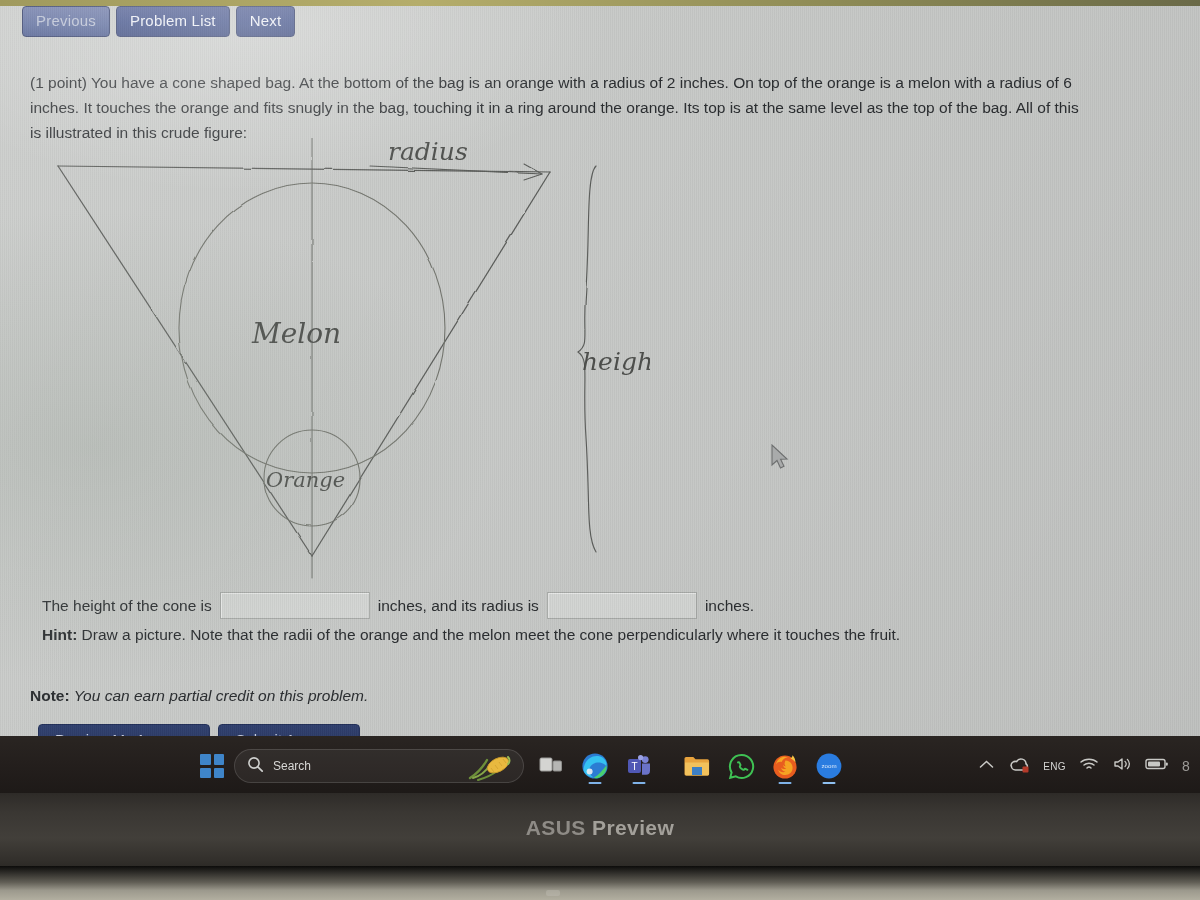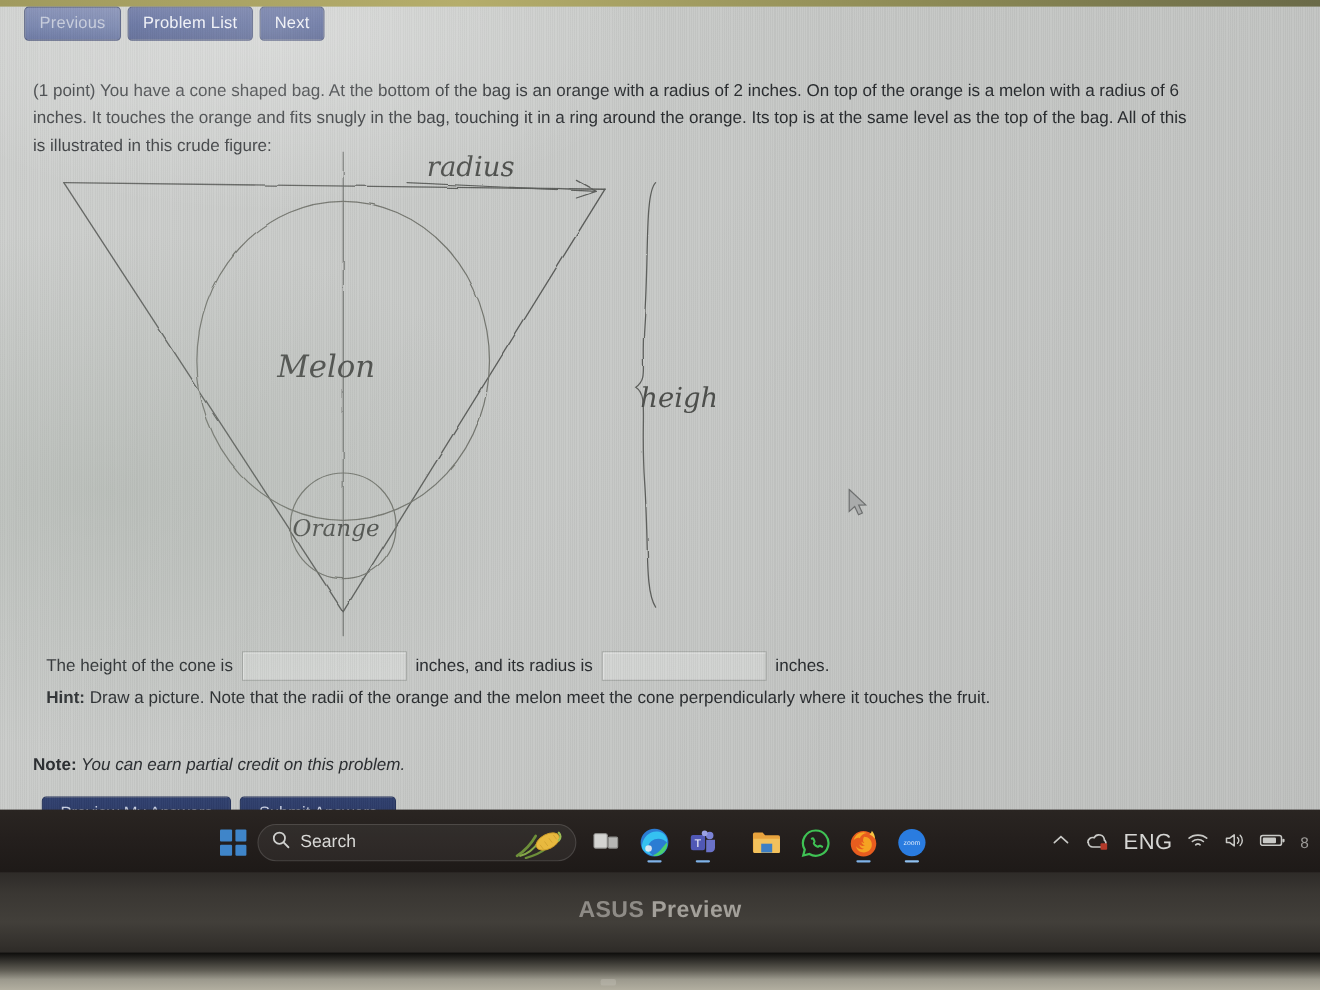--- a/index.html
+++ b/index.html
@@ -112,28 +112,28 @@
 
   .start-icon { width:24px; height:24px; display:grid; grid-template-columns:1fr 1fr; grid-template-rows:1fr 1fr; gap:3px; }
   .start-icon i { background:#3f85c9; display:block; border-radius:1px; }
 
   .searchbox {
     width:290px; height:34px; border-radius:17px;
     background:rgba(255,255,255,.055); border:1px solid rgba(255,255,255,.13);
     display:flex; align-items:center; padding:0 10px 0 12px; gap:9px;
     position:relative; overflow:hidden;
   }
-  .searchbox .sr-label { color:#d8d8d6; font-size:16px; }
+  .searchbox .sr-label { color:#d8d8d6; font-size:12px; }
   .corn { position:absolute; right:10px; top:4px; }
 
   .tb-icon { width:34px; height:34px; display:flex; align-items:center; justify-content:center; position:relative; }
   .tb-icon .run { position:absolute; bottom:-1px; left:50%; transform:translateX(-50%); width:13px; height:2.5px; border-radius:2px; background:#7fb2e8; }
 
   .tb-right { position:absolute; right:6px; top:0; height:60px; display:flex; align-items:center; gap:13px; color:#cfcfcd; }
-  .tb-right .lang { font-size:20px; color:#d6d6d4; letter-spacing:.4px; }
+  .tb-right .lang { font-size:10px; color:#d6d6d4; letter-spacing:.4px; }
   .clock-cut { font-size:14px; color:#9d9b98; width:12px; overflow:hidden; }
 
   
   .bezel {
     position:absolute; left:0; top:793px; width:1200px; height:107px;
     background:linear-gradient(180deg,#2e2b28 0%, #3a3733 18%, #423f3a 42%, #33302c 62%, #201e1c 82%, #0f0e0d 100%);
     z-index:9;
   }
   .brand {
     position:absolute; left:0; right:0; top:23px; text-align:center;

